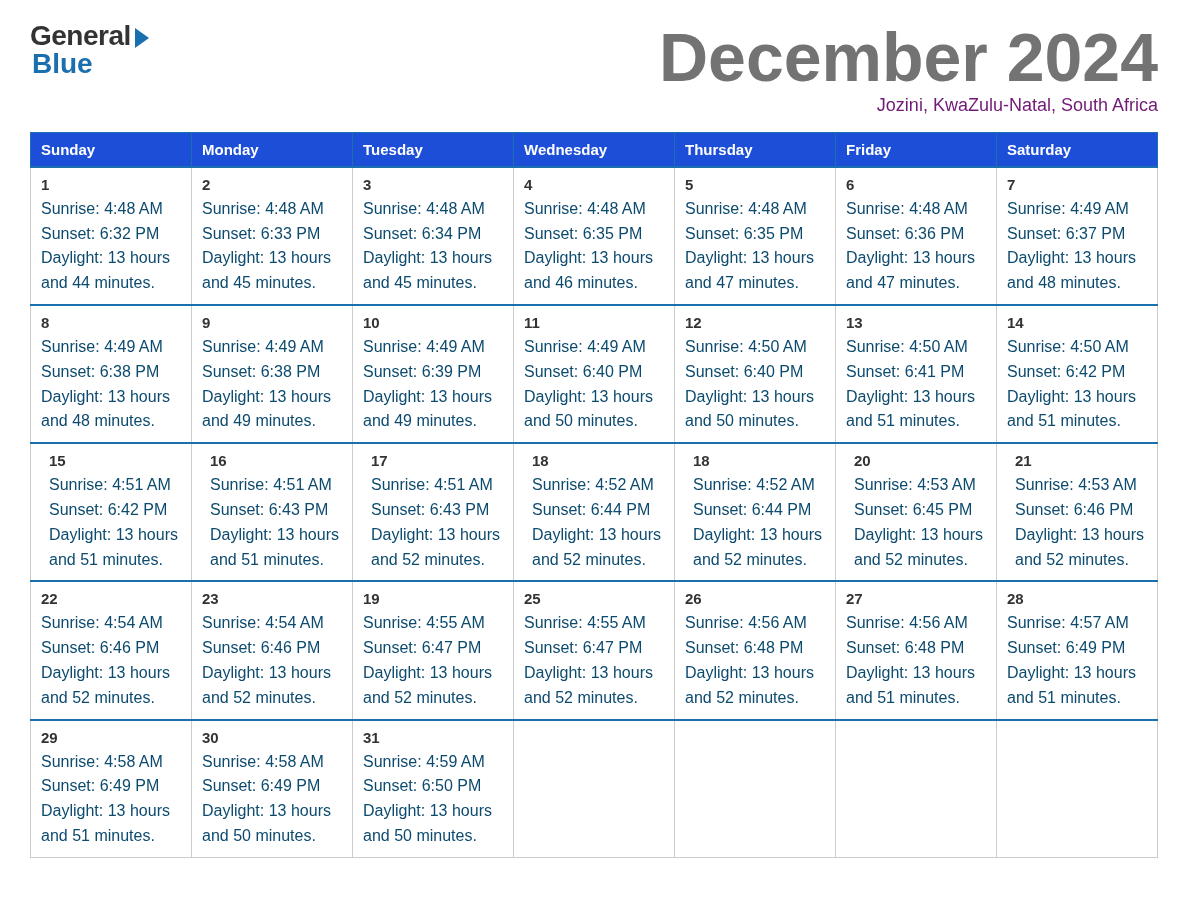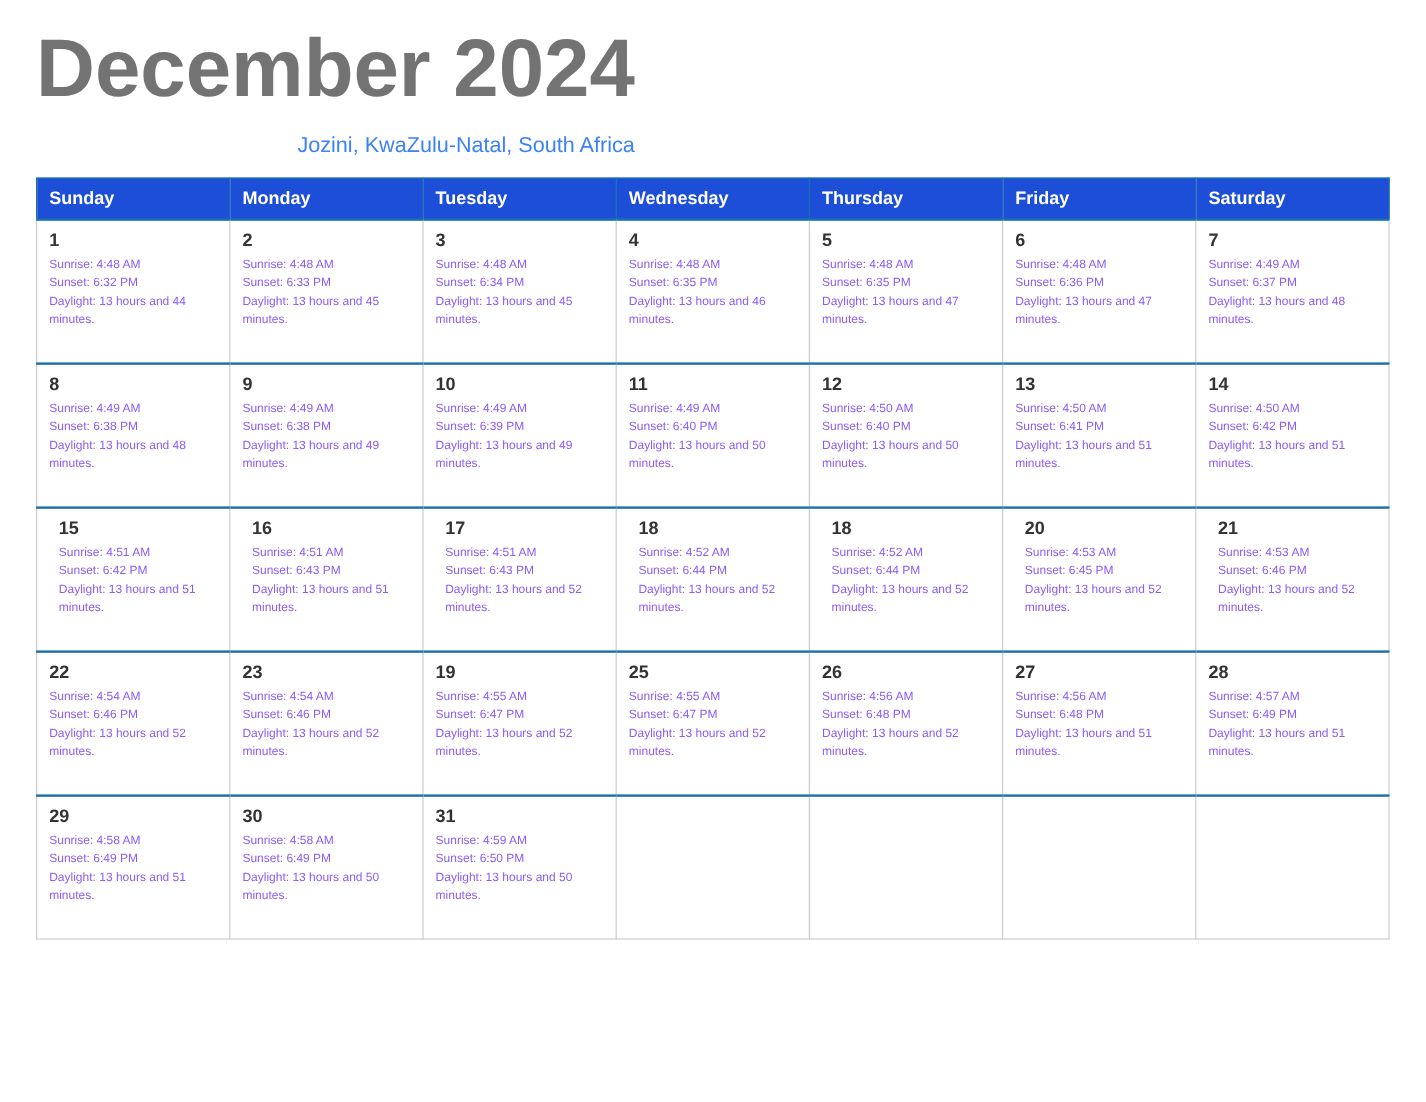--- a/index.html
+++ b/index.html
@@ -51,22 +51,22 @@
       text-align: right;
     }
     .month-title {
       font-size: 68px;
       font-weight: bold;
       color: #737373;
       line-height: 1.1;
     }
     .location {
       font-size: 18px;
-      color: #3b82f6;
-      margin-top: 16px;
+      color: #701a75;
+      margin-top: 0;
     }
     table {
       width: 100%;
       border-collapse: collapse;
       table-layout: fixed;
     }
     thead tr {
       background-color: #1d4ed8;
     }
     thead th {
@@ -88,39 +88,46 @@
     tbody tr {
       background: #fff;
     }
     .day-num {
       font-size: 15px;
       font-weight: 600;
       margin-bottom: 4px;
       display: block;
     }
     .day-info {
-      font-size: 10px;
+      font-size: 16px;
       line-height: 1.55;
-      color: #8b5cf6;
+      color: #0c4a6e;
     }
     tbody tr td:first-child {
       border-left: 1px solid #ccc;
     }
     
     tbody tr:first-child td { border-top: 2px solid #1a6faf; }
     tbody tr:nth-child(2) td { border-top: 2px solid #1a6faf; }
     tbody tr:nth-child(3) td { border-top: 2px solid #1a6faf; padding-left: 18px; }
     tbody tr:nth-child(4) td { border-top: 2px solid #1a6faf; }
     tbody tr:nth-child(5) td { border-top: 2px solid #1a6faf; }
     .empty { background: #fff; }
   </style>
 </head>
 <body>
 
 <div class="header">
+  <div class="logo">
+    <div class="logo-top">
+      <span class="logo-general">General</span>
+      <div class="logo-arrow"></div>
+    </div>
+    <span class="logo-blue">Blue</span>
+  </div>
   <div class="title-block">
     <div class="month-title">December 2024</div>
     <div class="location">Jozini, KwaZulu-Natal, South Africa</div>
   </div>
 </div>
 
 <table>
   <thead>
     <tr>
 

